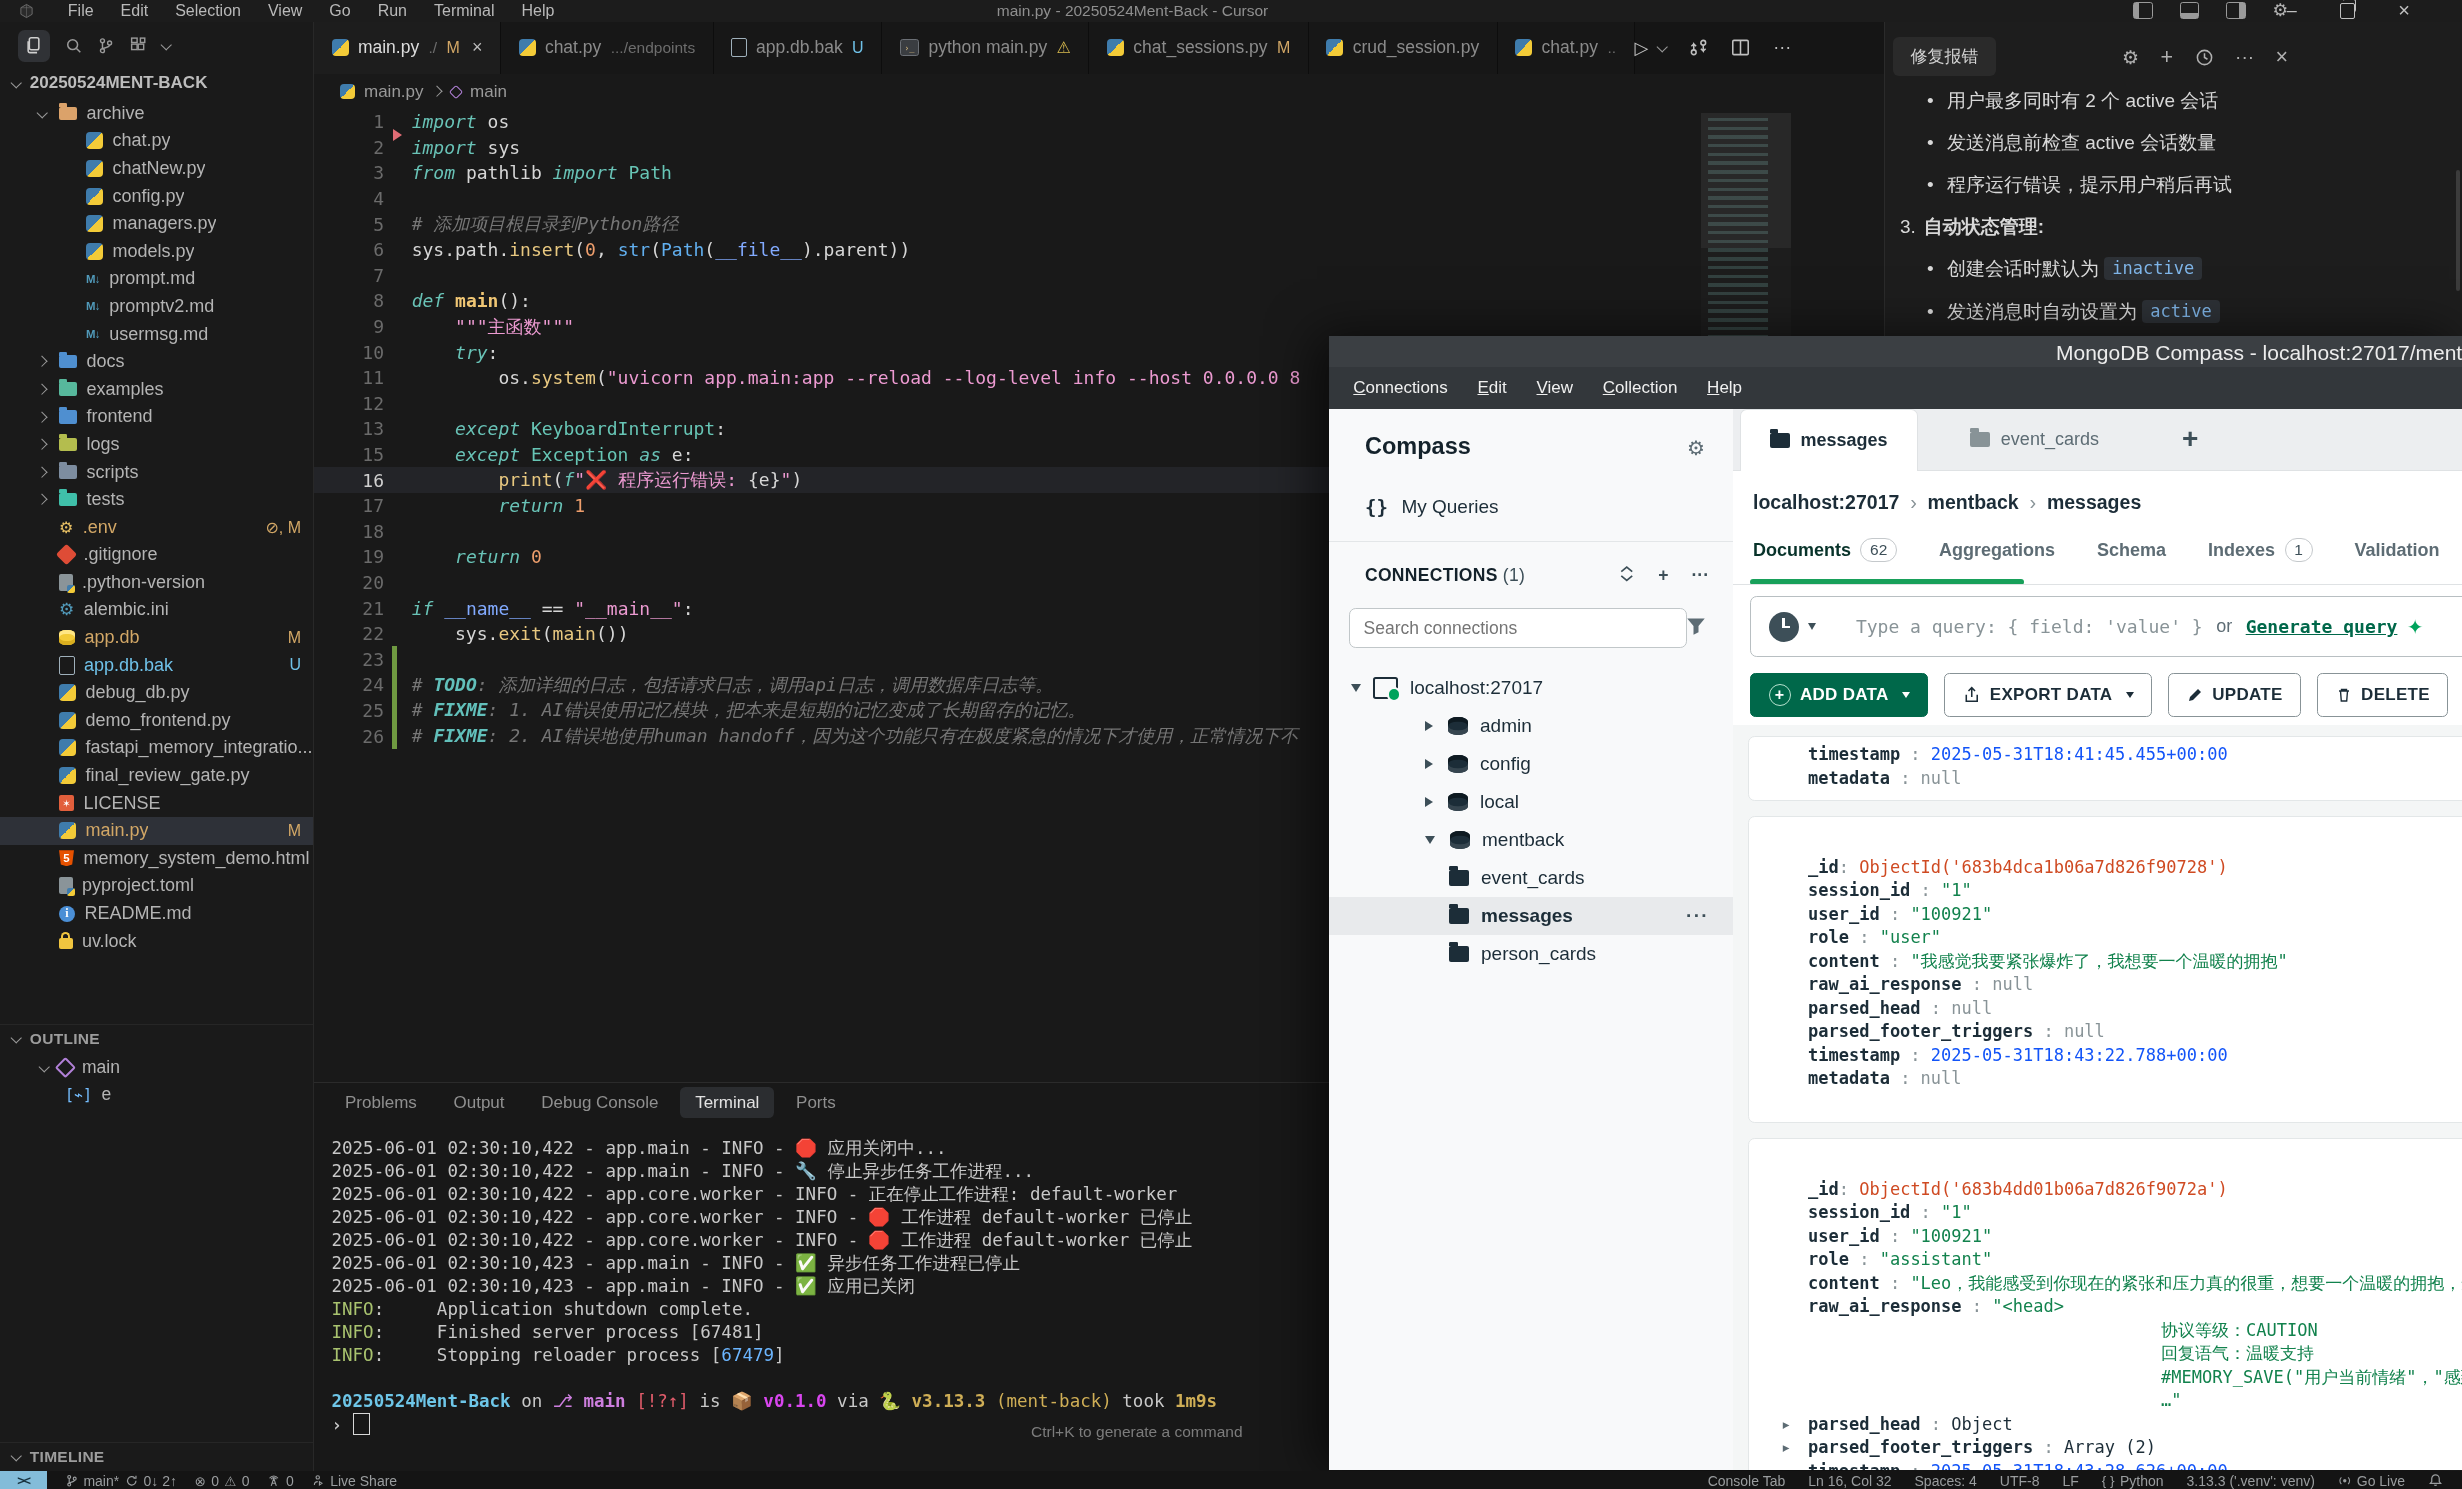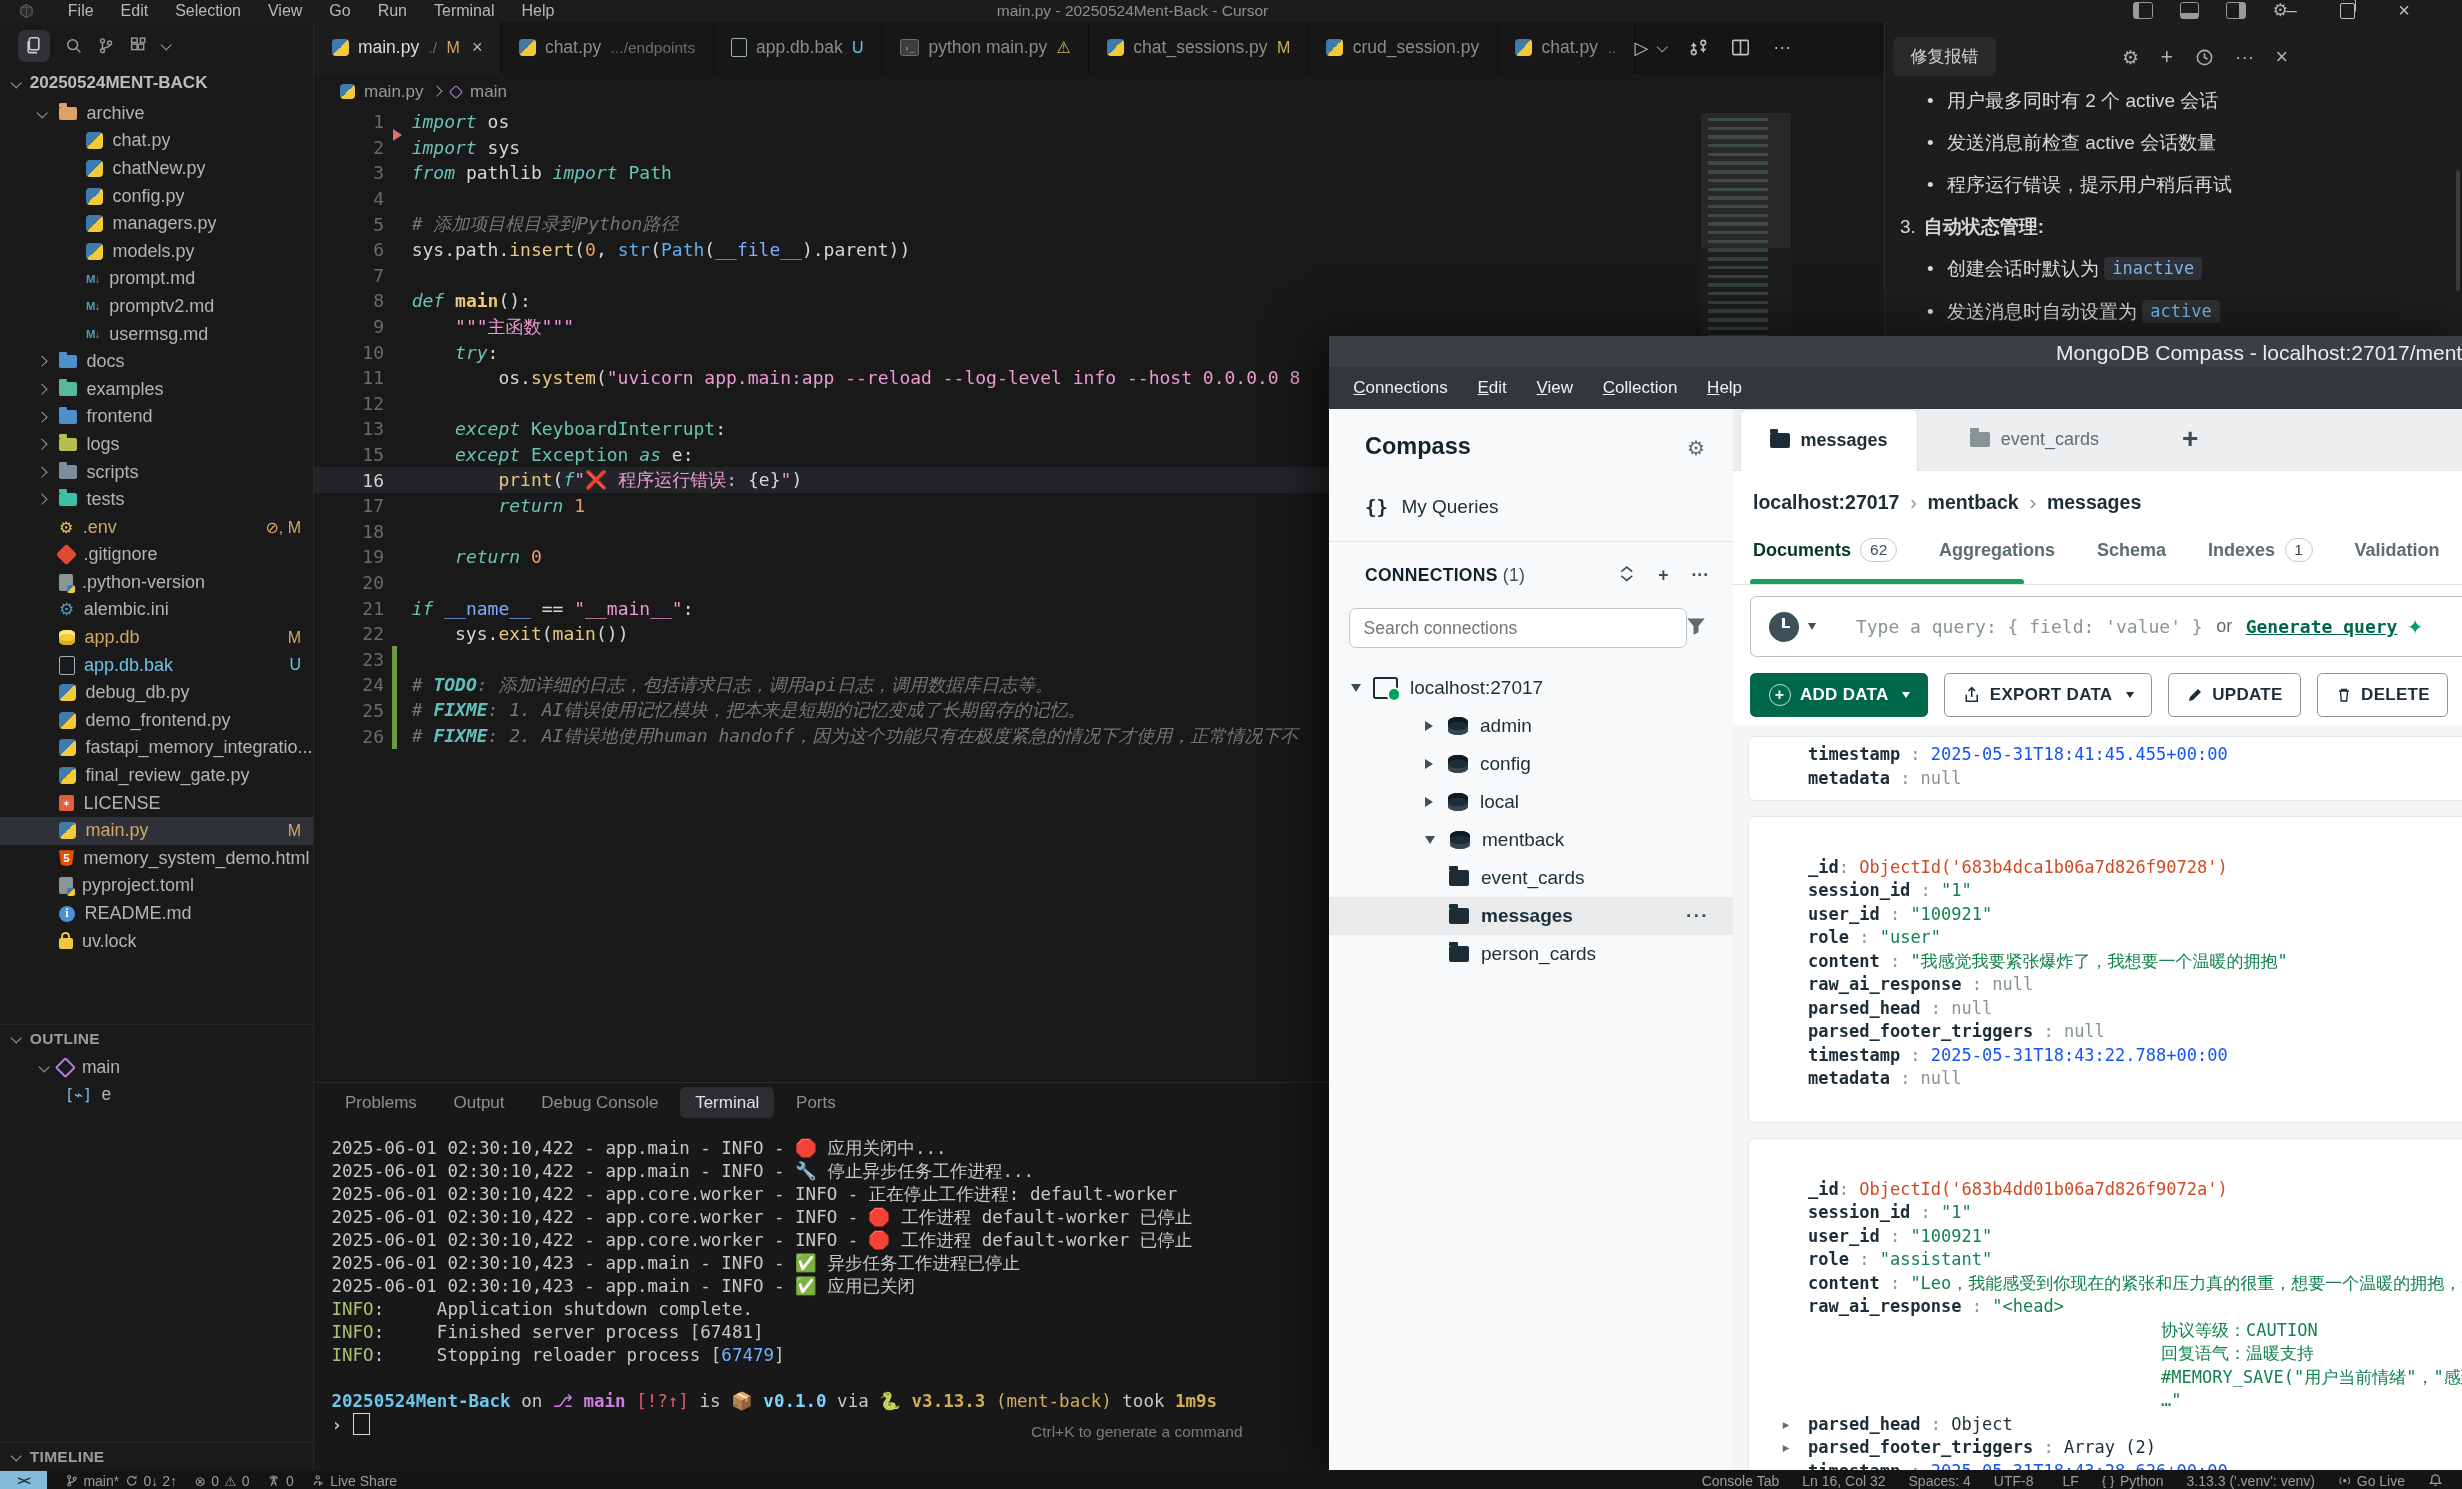--- a/index.html
+++ b/index.html
@@ -104,21 +104,21 @@
      background:repeating-linear-gradient(#89d0c833 0 3.4px,transparent 3.4px 8.7px)}
   #minimap .slider{position:absolute;left:0;top:0;width:100%;height:135px;background:#ffffff0d}
 
   
   #panel{position:absolute;left:314px;top:1082px;width:1570px;height:389px;background:#181818;border-top:0.7px solid #2b2b2b}
   #paneltabs{display:flex;align-items:center;gap:6.7px;height:39px;padding-left:16px}
   .ptab{font-size:17px;color:#8f8f8f;padding:5.4px 15px;border-radius:5.4px}
   .ptab.active{background:#2b2d30;color:#e2e2e2}
   #termout{position:absolute;left:17.5px;top:54px;font-family:"DejaVu Sans Mono",monospace;font-size:17.5px;line-height:23px;white-space:pre}
   .tfg{color:#c8c8c8}.tgreen{color:#a9c36f}.tblue{color:#6cb6ff}.tcyan{color:#6ec6e8}
-  .tpink{color:#cd7ede}.tred{color:#e05c6b}.torange{color:#7dd3fc}.tyellow{color:#cfae56}
+  .tpink{color:#cd7ede}.tred{color:#e05c6b}.torange{color:#d946ef}.tyellow{color:#cfae56}
   .b{font-weight:bold}
   .cur{display:inline-block;width:15px;height:20px;border:1.3px solid #d8d8d8;vertical-align:-4px}
   #term-hint{position:absolute;left:717px;top:340px;font-size:15.5px;color:#7c7c7c;font-family:"Liberation Sans",sans-serif}
 
   
   #chat{position:absolute;left:1884px;top:21.5px;width:578px;height:1449px;background:#1d1d1d;border-left:0.7px solid #2b2b2b}
   #chat-tab{position:absolute;left:8px;top:15px;background:#2a2a2a;border-radius:6px;padding:8px 17.5px;font-size:17px;color:#d2d2d2}
   #chat-icons{position:absolute;left:237px;top:23px;display:flex;align-items:center;gap:21.5px;color:#b0b0b0;font-size:19px}
   #chat-body{position:absolute;left:0;top:65px;width:578px;bottom:0;font-size:19px;color:#d8d8d8;overflow:hidden}
   .crow{display:flex;margin-bottom:15px;line-height:27px}
@@ -821,21 +821,21 @@
         </span>
         <span class="sb-item" style="margin-left: 0px;">
           <span>Ln 16, Col 32</span>
         </span>
         <span class="sb-item" style="margin-left: 0px;">
           <span>Spaces: 4</span>
         </span>
         <span class="sb-item" style="margin-left: 0px;">
           <span>UTF-8</span>
         </span>
-        <span class="sb-item" style="margin-left: 6px;">
+        <span class="sb-item" style="margin-left: 0px;">
           <span>LF</span>
         </span>
         <span class="sb-item" style="margin-left: 0px;">
           <span class="sb-ico">{ }</span>
           <span>Python</span>
         </span>
         <span class="sb-item" style="margin-left: 0px;">
           <span>3.13.3 ('.venv': venv)</span>
         </span>
         <span class="sb-item" style="margin-left: 0px;">

